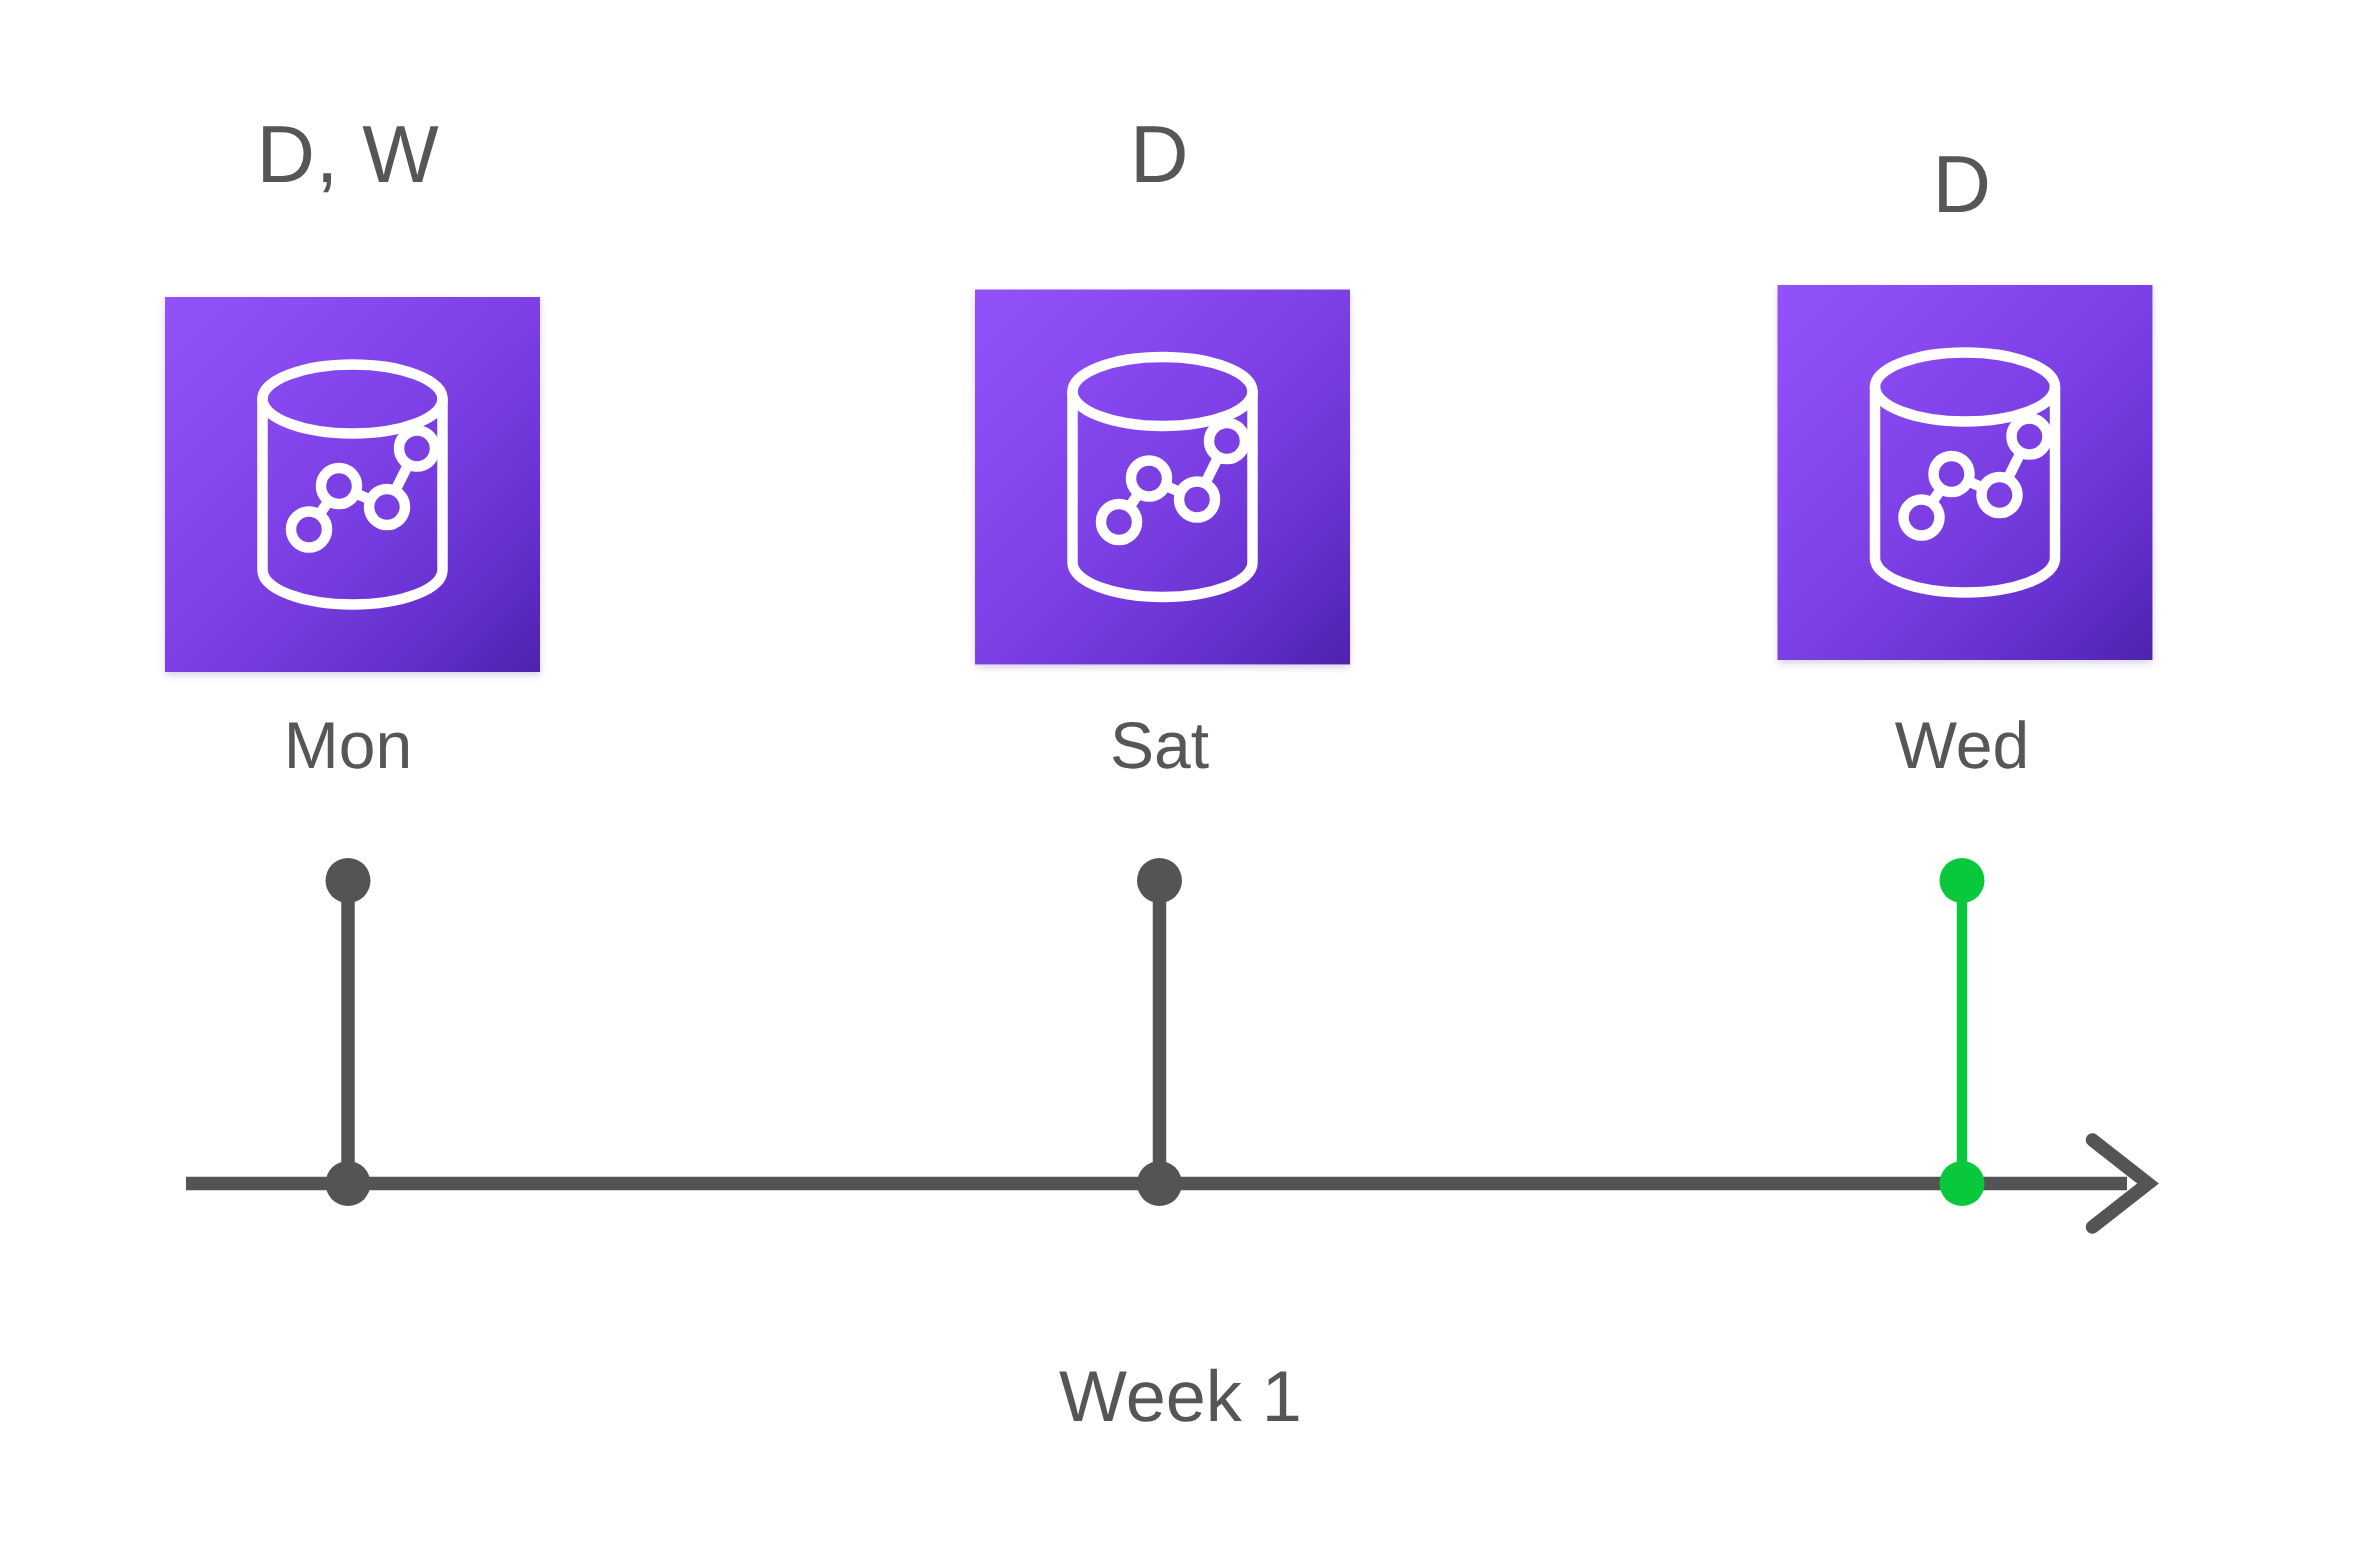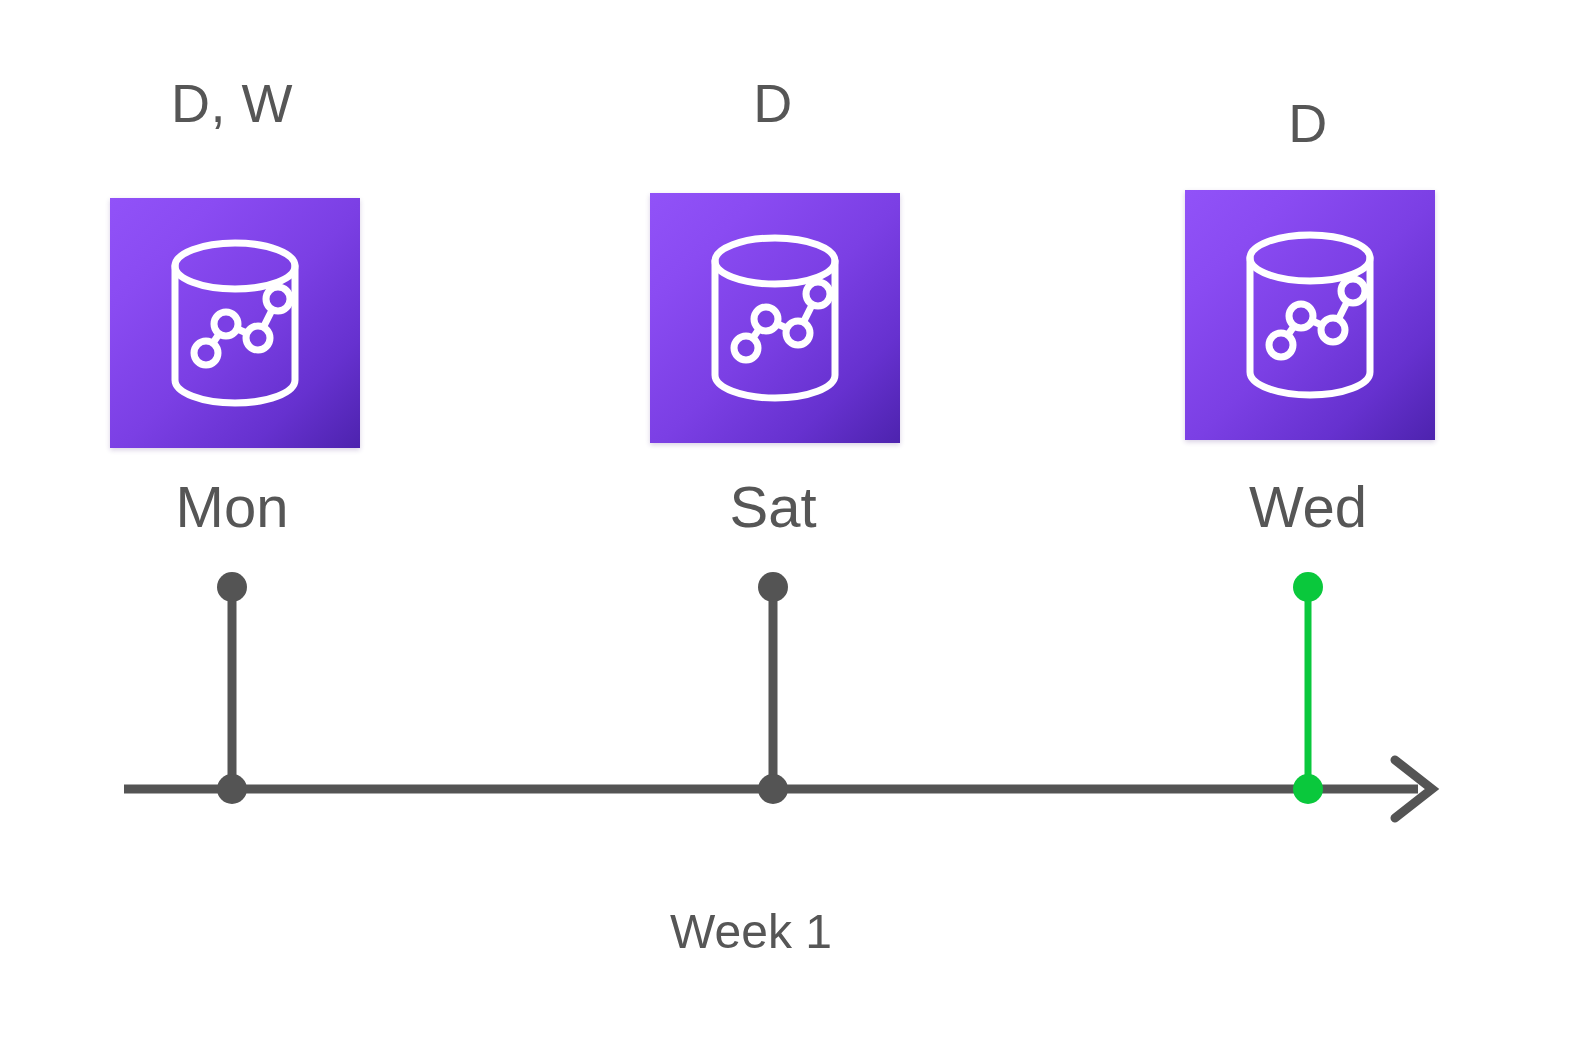--- a/index.html
+++ b/index.html
@@ -41,21 +41,21 @@
   }
   .icon-tile svg {
     display: block;
     width: 100%;
     height: 100%;
   }
 
   
   .day-label {
     position: absolute;
-    font-size: 58px;
+    font-size: 44px;
     font-weight: 400;
     color: #565656;
     white-space: nowrap;
     transform: translateX(-50%);
     text-align: center;
   }
 
   
   #timeline-svg {
     position: absolute;
@@ -144,15 +144,15 @@
 
     <line x1="773" y1="587" x2="773" y2="789" stroke="#545454" stroke-width="9"></line>
     <circle cx="773" cy="587" r="15" fill="#545454"></circle>
     <circle cx="773" cy="789" r="15" fill="#545454"></circle>
 
     <line x1="1308" y1="587" x2="1308" y2="789" stroke="#0ac83c" stroke-width="7"></line>
     <circle cx="1308" cy="587" r="15" fill="#0ac83c"></circle>
     <circle cx="1308" cy="789" r="15" fill="#0ac83c"></circle>
   </svg>
 
-  <div class="week-caption" style="left:751px; top:904px;">Week 1</div>
+  <div class="week-caption" style="left:787px; top:904px;">Week 1</div>
 
 </div>
 
 </body></html>

